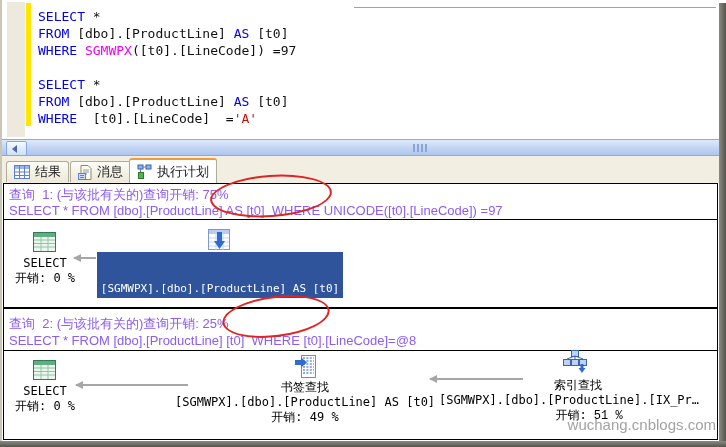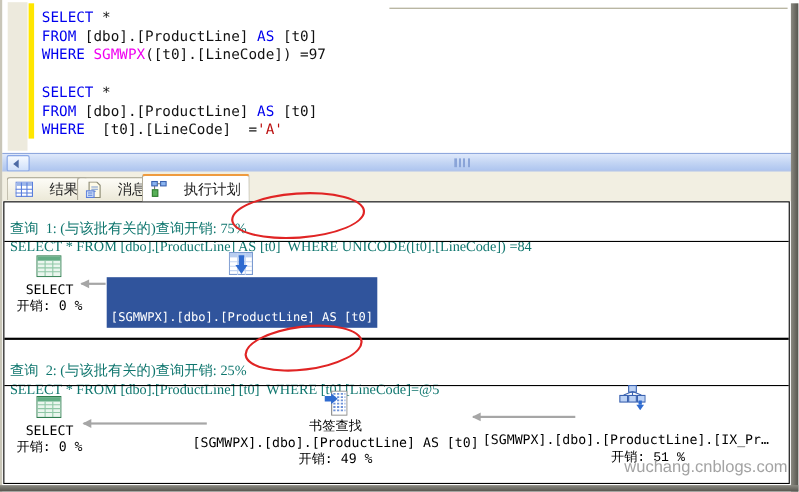--- a/index.html
+++ b/index.html
@@ -35,30 +35,30 @@
     background:linear-gradient(180deg,#f6faff,#cfdffa);border:1px solid #89a7e6;border-radius:2px;}
   .scroll-left-btn .tri{position:absolute;left:5px;top:3px;width:0;height:0;
     border-top:4px solid transparent;border-bottom:4px solid transparent;border-right:5px solid #4d6aa5;}
   .splitter-grip{position:absolute;left:411px;top:4px;width:16px;height:8px;
     background:repeating-linear-gradient(90deg,#8aa4d8 0 2px,transparent 2px 4px);}
 
   
   .tabbar{position:absolute;left:2px;top:156px;width:717px;height:27px;background:#f2efe2;}
   .tab{position:absolute;top:5px;height:21px;background:linear-gradient(180deg,#fdfcf7,#ece9d8);
     border:1px solid #b0ac9b;border-bottom:none;border-radius:3px 3px 0 0;
-    display:flex;align-items:center;gap:15px;padding:0 7px;box-sizing:border-box;
+    display:flex;align-items:center;gap:5px;padding:0 7px;box-sizing:border-box;
     font-size:13px;color:#222;}
   .tab.active{top:2px;height:25px;background:#fff;border-top:2px solid #ef9b3f;z-index:5;}
   .tab .ticon{display:inline-block;line-height:0;}
 
   
   .plan-panel{position:absolute;left:3px;top:183px;width:715px;height:257px;
     background:#fff;border:1px solid #000;box-sizing:border-box;}
-  .qtext{position:absolute;left:9px;white-space:pre;color:#0f766e;
-    font-family:Liberation Serif, serif;font-size:13px;margin-top:13px;}
+  .qtext{position:absolute;left:9px;white-space:pre;color:#8b5cf6;
+    font-family:Liberation Sans, sans-serif;font-size:13px;}
   .hline{position:absolute;left:4px;width:713px;background:#000;}
   .ptext{position:absolute;text-align:center;color:#000;white-space:pre;
     font-family:"DejaVu Sans Mono","Liberation Mono",monospace;font-size:12px;}
   .picon{position:absolute;line-height:0;}
   .arrow{position:absolute;height:0;border-top:2px solid #a6a6a6;}
   .arrow:before{content:"";position:absolute;left:-1px;top:-5px;width:0;height:0;
     border-top:4px solid transparent;border-bottom:4px solid transparent;
     border-right:8px solid #a6a6a6;}
   .sel-box{position:absolute;left:97px;top:252px;width:246px;height:44px;
     background:#30549c;color:#fff;text-align:center;padding-top:2px;box-sizing:content-box;
@@ -129,21 +129,21 @@
             <rect x="1.5" y="8.5" width="5" height="6" fill="#58b058" stroke="#2c7a2c"></rect>
           </svg>
       </span>
       <span>执行计划</span>
     </div>
   </div>
 
   <div class="plan-panel"></div>
 
   <div class="qtext" style="top:186px;">查询  1: (与该批有关的)查询开销: 75%</div>
-  <div class="qtext" style="top:203px;">SELECT * FROM [dbo].[ProductLine] AS [t0]  WHERE UNICODE([t0].[LineCode]) =84</div>
+  <div class="qtext" style="top:203px;">SELECT * FROM [dbo].[ProductLine] AS [t0]  WHERE UNICODE([t0].[LineCode]) =97</div>
   <div class="hline" style="top:219px;height:1px;"></div>
 
   <span class="picon" style="left:33px;top:232px;">
     <svg width="23" height="20" viewBox="0 0 23 20">
         <rect x="0.5" y="0.5" width="22" height="19" fill="#eaf6ee" stroke="#2f7d4f"></rect>
         <rect x="1" y="1" width="21" height="4" fill="#63ad85"></rect>
         <path d="M1 8h21M1 11.5h21M1 15h21" stroke="#8fc7a6"></path>
         <path d="M8 5v14M15 5v14" stroke="#8fc7a6"></path>
       </svg>
   </span>
@@ -161,21 +161,21 @@
       </svg>
   </span>
   <div class="sel-box">
     <div>[SGMWPX].[dbo].[ProductLine] AS [t0]</div>
     <div>开销: 100 %</div>
   </div>
 
   <div class="hline" style="top:307px;height:2px;"></div>
 
   <div class="qtext" style="top:315px;">查询  2: (与该批有关的)查询开销: 25%</div>
-  <div class="qtext" style="top:333px;">SELECT * FROM [dbo].[ProductLine] [t0]  WHERE [t0].[LineCode]=@5</div>
+  <div class="qtext" style="top:333px;">SELECT * FROM [dbo].[ProductLine] [t0]  WHERE [t0].[LineCode]=@8</div>
   <div class="hline" style="top:350px;height:1px;"></div>
 
   <span class="picon" style="left:33px;top:360px;">
     <svg width="23" height="20" viewBox="0 0 23 20">
         <rect x="0.5" y="0.5" width="22" height="19" fill="#eaf6ee" stroke="#2f7d4f"></rect>
         <rect x="1" y="1" width="21" height="4" fill="#63ad85"></rect>
         <path d="M1 8h21M1 11.5h21M1 15h21" stroke="#8fc7a6"></path>
         <path d="M8 5v14M15 5v14" stroke="#8fc7a6"></path>
       </svg>
   </span>
@@ -200,20 +200,21 @@
     <svg width="25" height="23" viewBox="0 0 25 23">
         <rect x="9.5" y="0.5" width="7" height="6" fill="#bcd2f5" stroke="#3a62b0"></rect>
         <rect x="1.5" y="9.5" width="7" height="6" fill="#bcd2f5" stroke="#3a62b0"></rect>
         <rect x="9.5" y="9.5" width="7" height="6" fill="#bcd2f5" stroke="#3a62b0"></rect>
         <rect x="17.5" y="9.5" width="7" height="6" fill="#bcd2f5" stroke="#3a62b0"></rect>
         <path d="M13 6v3M5 9l8-3M21 9l-8-3" stroke="#3a62b0" fill="none"></path>
         <path d="M20 14v4" stroke="#2f6bd0" stroke-width="3"></path>
         <path d="M16.5 18h7L20 23z" fill="#2f6bd0"></path>
       </svg>
   </span>
+  <div class="ptext" style="left:530px;top:377px;width:96px;">索引查找</div>
   <div class="ptext" style="left:436px;top:393px;width:266px;">[SGMWPX].[dbo].[ProductLine].[IX_Pr…</div>
   <div class="ptext" style="left:534px;top:407px;width:110px;font-family:Liberation Mono, monospace;">开销: 51 %</div>
 
   <div class="watermark">wuchang.cnblogs.com</div>
 
   <div class="ellipse ellipse1"></div>
   <div class="ellipse ellipse2"></div>
 
   <div class="edge-left"></div>
   <div class="edge-right"></div>

